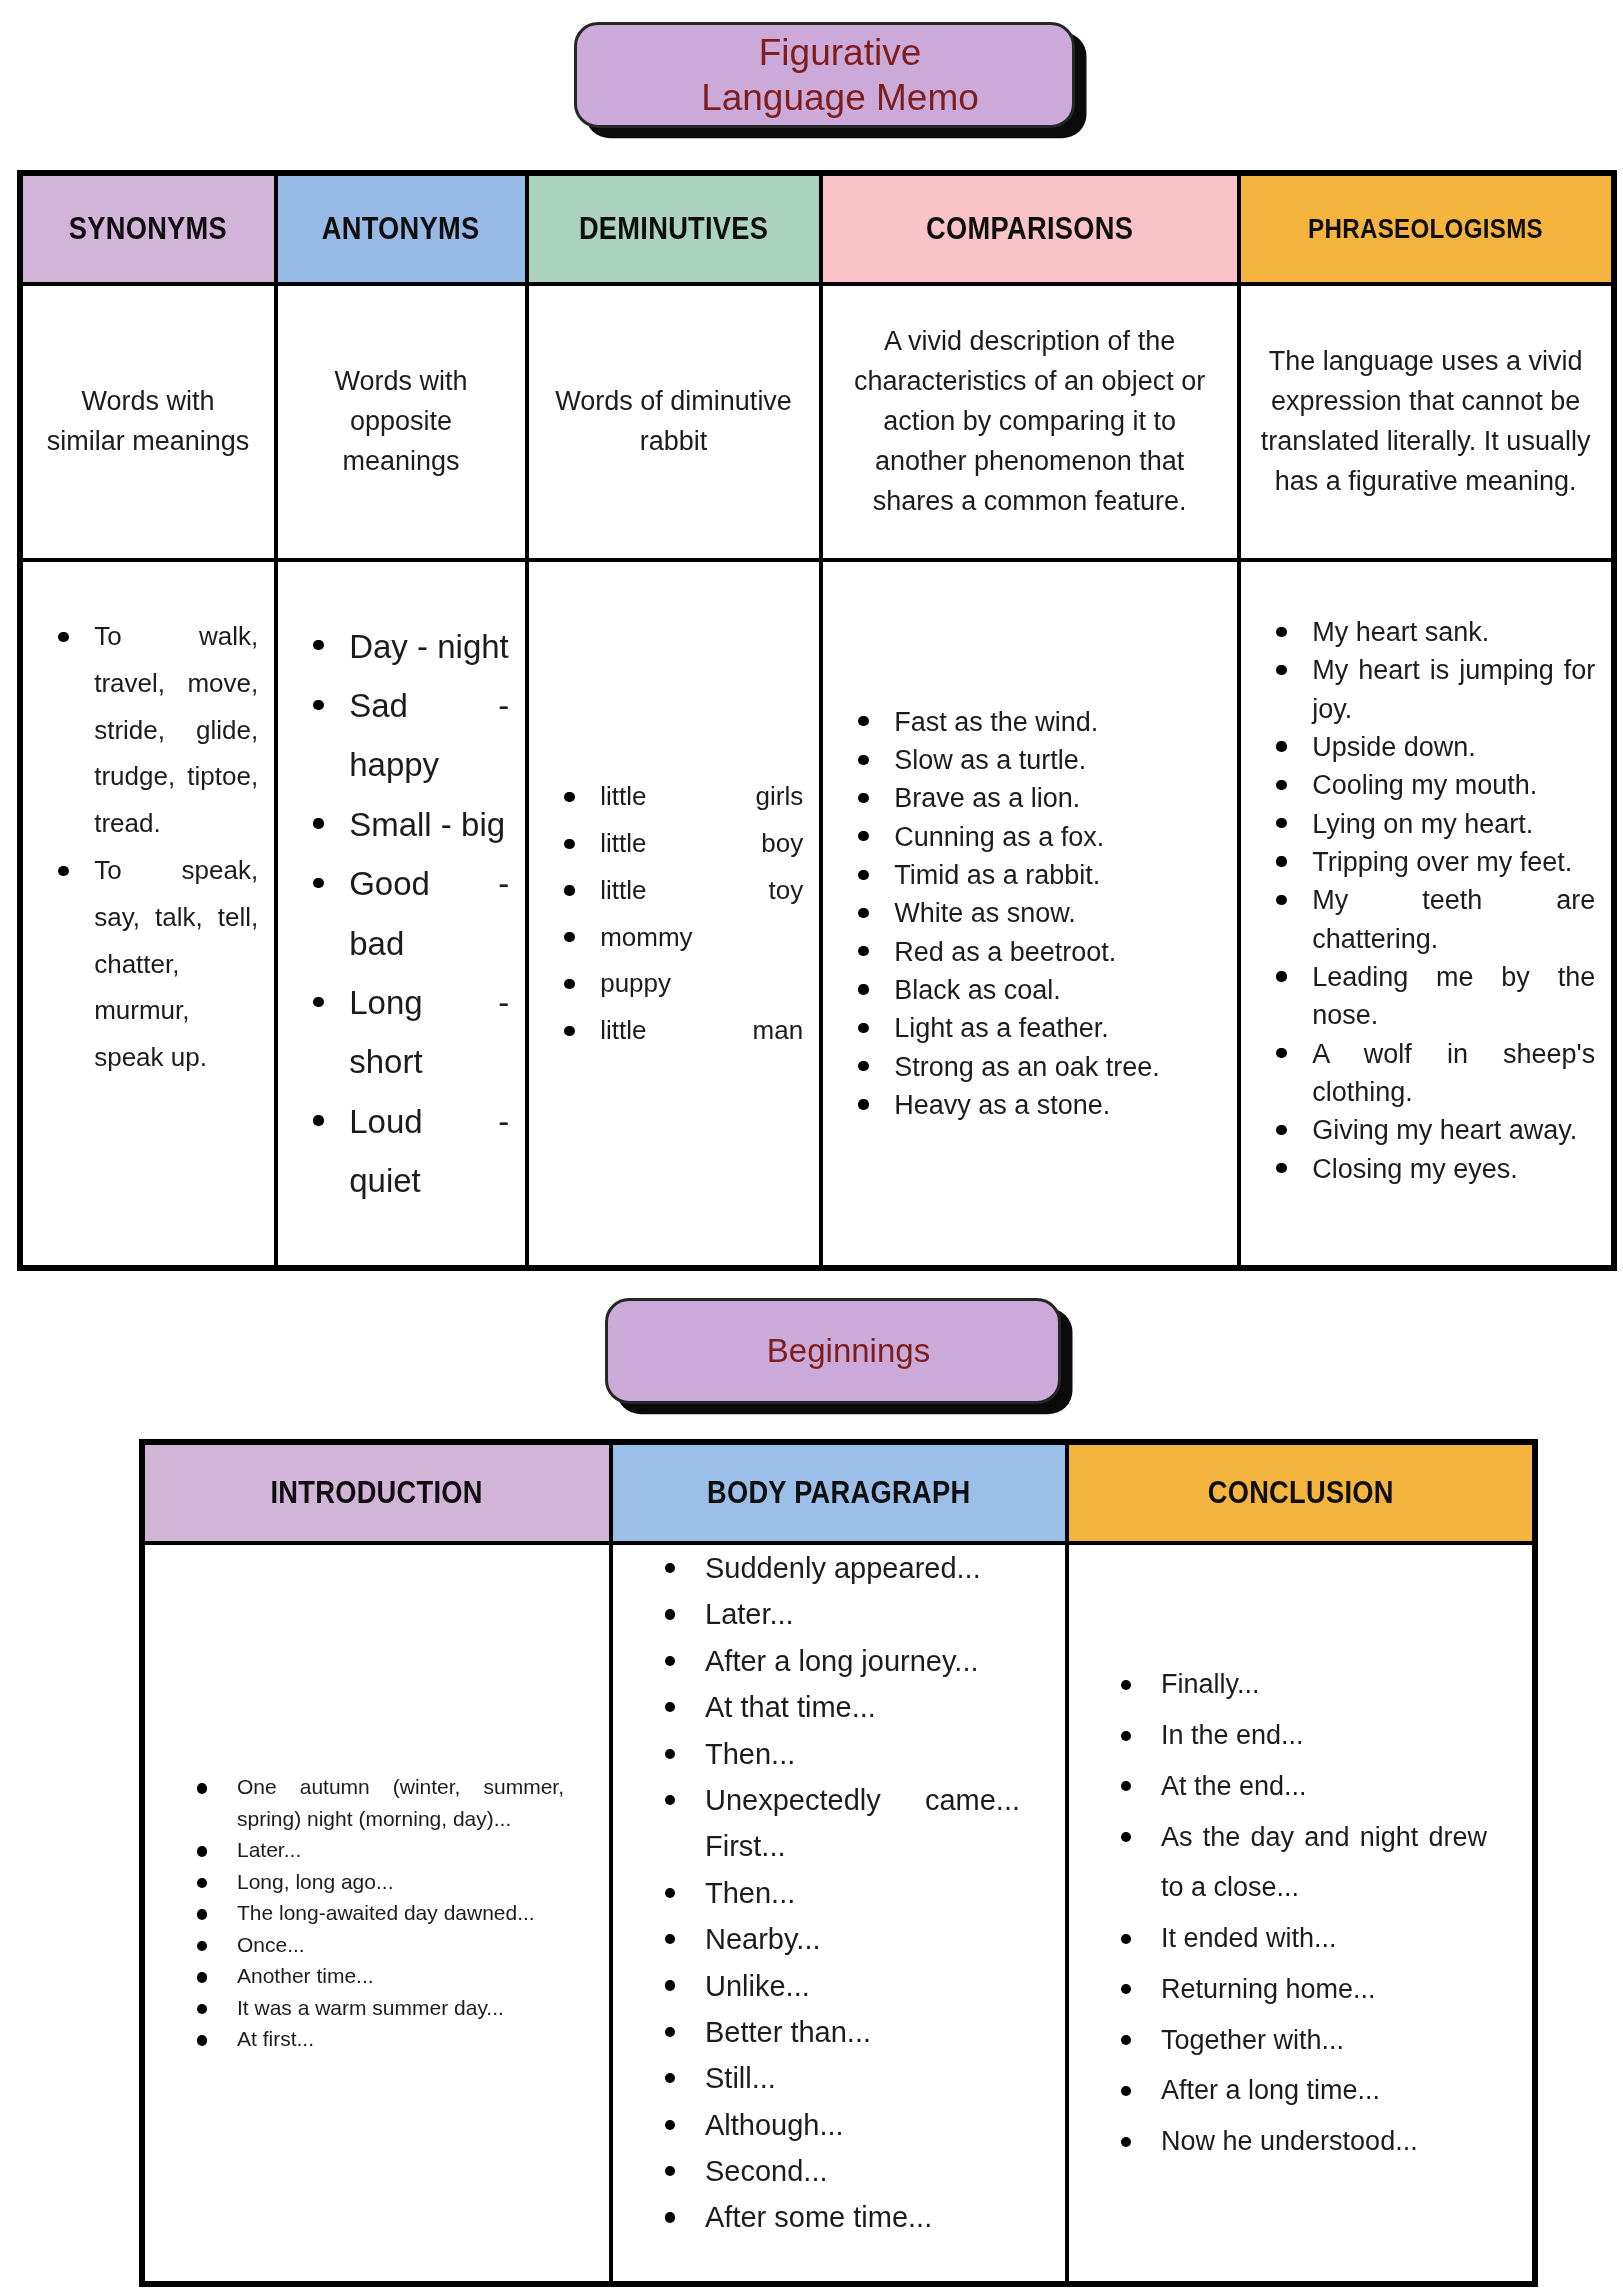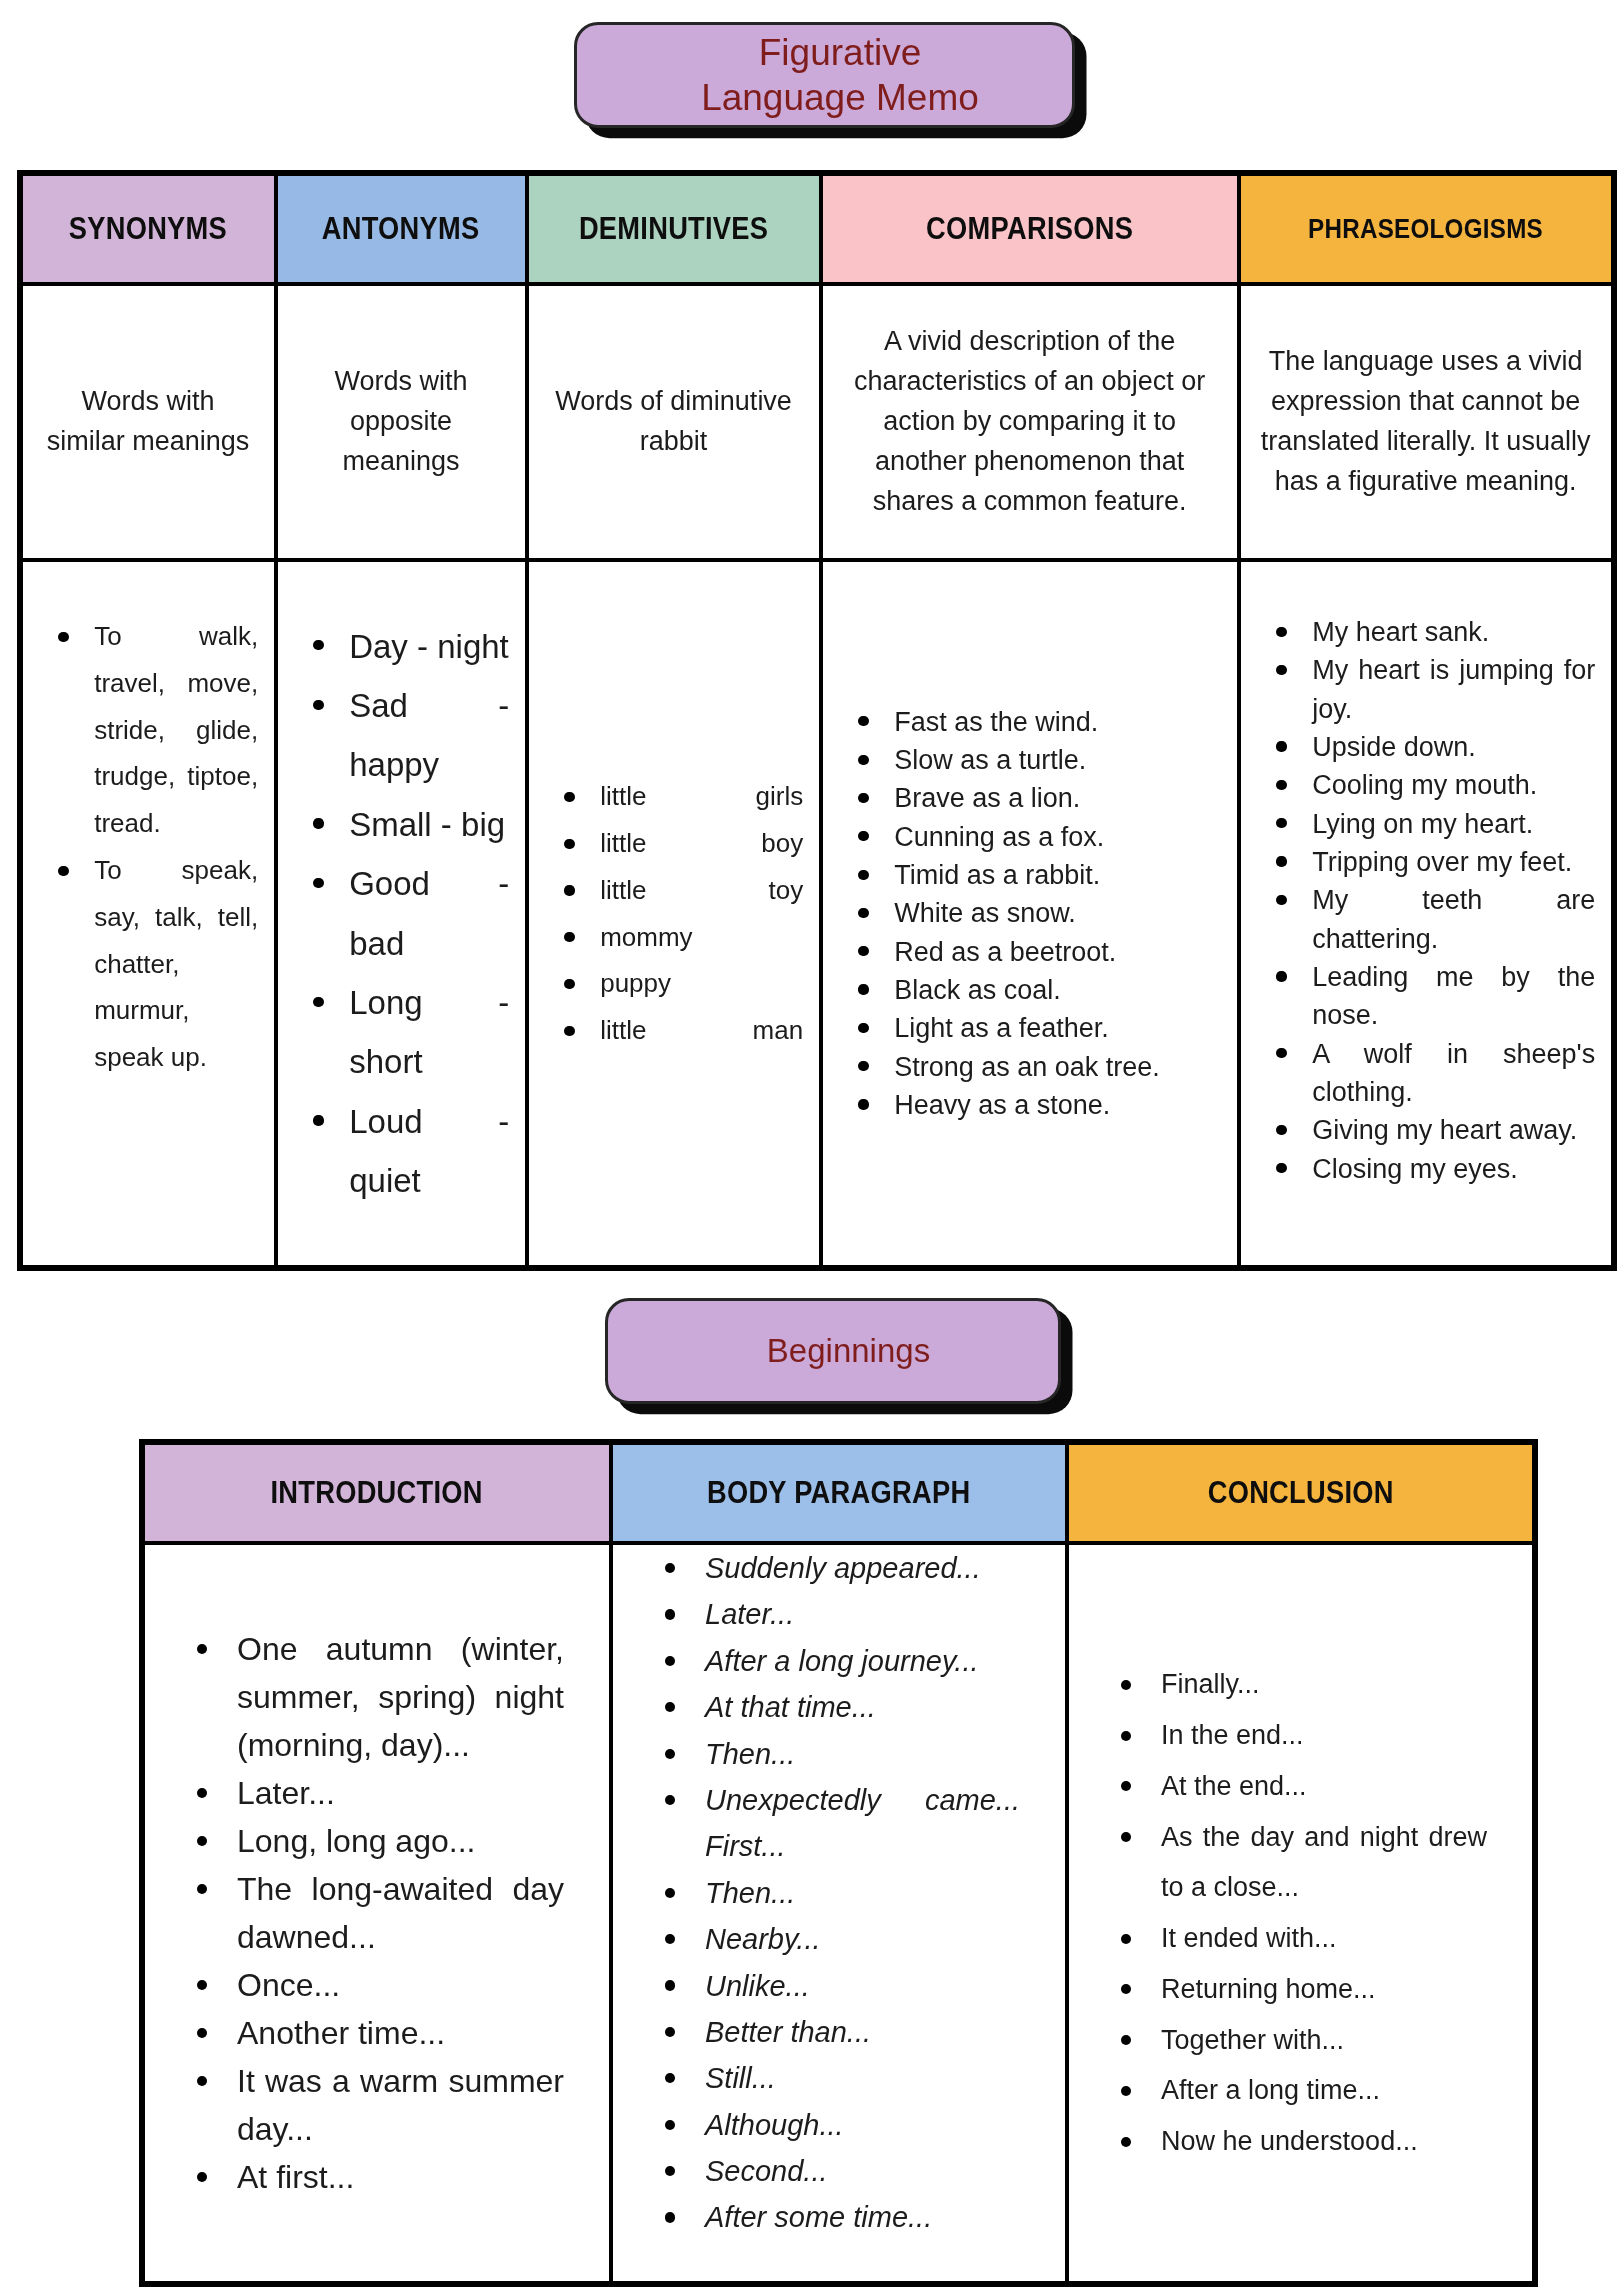--- a/index.html
+++ b/index.html
@@ -80,22 +80,22 @@
 
   
   td.syn{vertical-align:top;padding-top:51px;font-size:26px;}
   td.syn li{line-height:1.8;}
   td.ant{font-size:33px;}  td.ant li{line-height:1.8;}
   td.dem{font-size:26px;}  td.dem li{line-height:1.8;text-align-last:justify;}
   td.cmp{font-size:27px;}  td.cmp li{line-height:1.42;}
   td.phr{vertical-align:top;padding-top:51px;font-size:27px;}
   td.phr li{line-height:1.42;}
 
-  td.intro{font-size:32px;}  td.intro li{line-height:1.5;}
-  td.bodyc{vertical-align:top;padding-top:19px;font-size:29px;font-style:italic;}
+  td.intro{font-size:21px;}  td.intro li{line-height:1.5;}
+  td.bodyc{vertical-align:top;padding-top:19px;font-size:29px;}
   td.bodyc li{line-height:1.6;}
   td.conc{font-size:27px;}  td.conc li{line-height:1.88;}
 
   td.syn li::before,td.ant li::before,td.dem li::before{top:0.72em;}
   td.cmp li::before,td.phr li::before{top:0.5em;}
   td.intro li::before{top:0.58em;}
   td.bodyc li::before{top:0.62em;}
   td.conc li::before{top:0.76em;}
 </style>
 </head>

